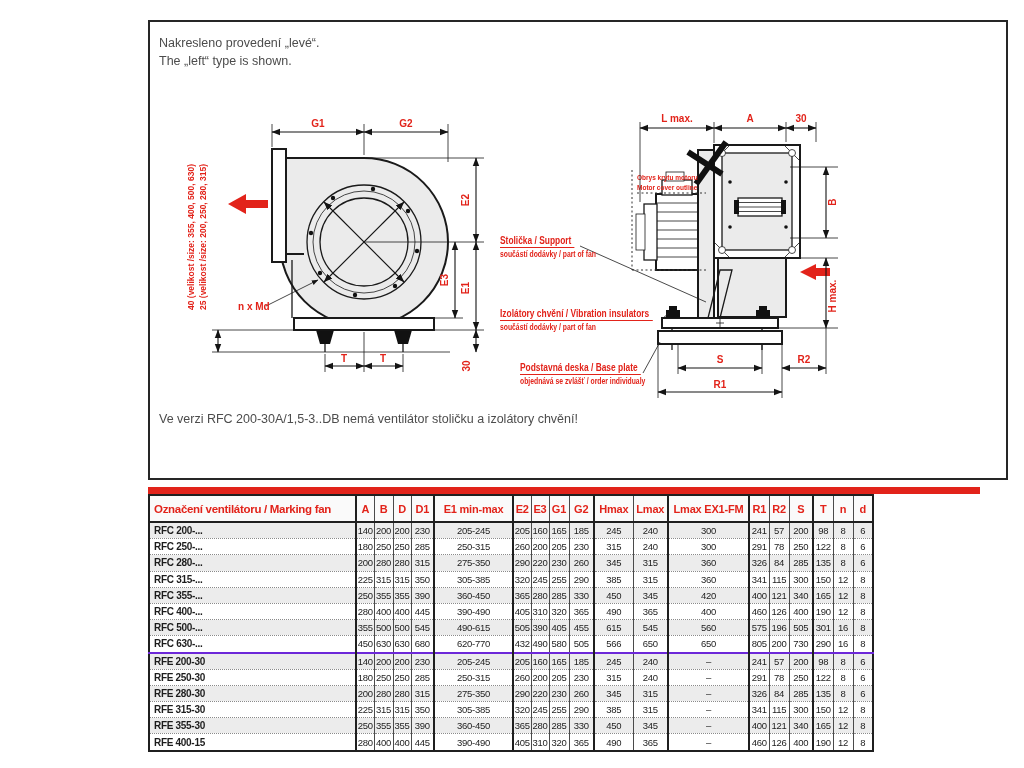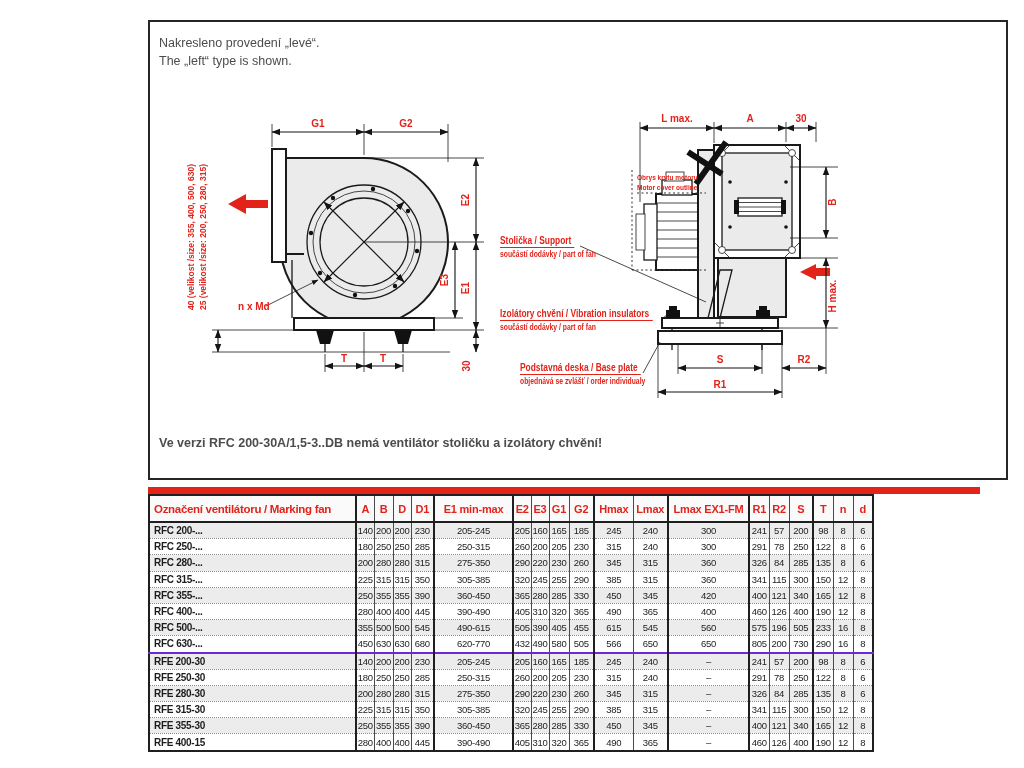--- a/index.html
+++ b/index.html
@@ -4,21 +4,21 @@
 <style>
   html,body{margin:0;padding:0;background:#fff;width:1024px;height:768px;overflow:hidden;
     font-family:"Liberation Sans",sans-serif;}
   .page{position:relative;width:1024px;height:768px;background:#fff;}
 
   
   .panel{position:absolute;left:148px;top:20px;width:860px;height:460px;
     border:2px solid #262626;box-sizing:border-box;background:#fff;}
   .note{position:absolute;color:#4c4c4c;font-size:12.5px;line-height:18px;}
   .top-note{left:9px;top:12px;}
-  .bottom-note{left:9px;top:412px;font-weight:bold;}
+  .bottom-note{left:9px;top:388px;}
   .panel svg{position:absolute;left:0;top:0;}
 
   
   .callout{position:absolute;color:#e2231a;transform:scaleX(0.8);transform-origin:0 0;white-space:nowrap;}
   .callout .t{font-size:10.5px;font-weight:bold;border-bottom:1.5px solid #e2231a;
     display:inline-block;padding:0 4px 1px 0;}
   .callout .s{font-size:8.5px;font-weight:bold;margin-top:1px;}
 
   
   .table-wrap{position:absolute;left:148px;top:487px;width:832px;}
@@ -496,21 +496,21 @@
             <td>505</td>
             <td>390</td>
             <td>405</td>
             <td>455</td>
             <td>615</td>
             <td>545</td>
             <td>560</td>
             <td>575</td>
             <td>196</td>
             <td>505</td>
-            <td>233</td>
+            <td>301</td>
             <td>16</td>
             <td>8</td>
           </tr>
           <tr>
             <td class="name">RFC 630-...</td>
             <td>450</td>
             <td>630</td>
             <td>630</td>
             <td>680</td>
             <td>620-770</td>

